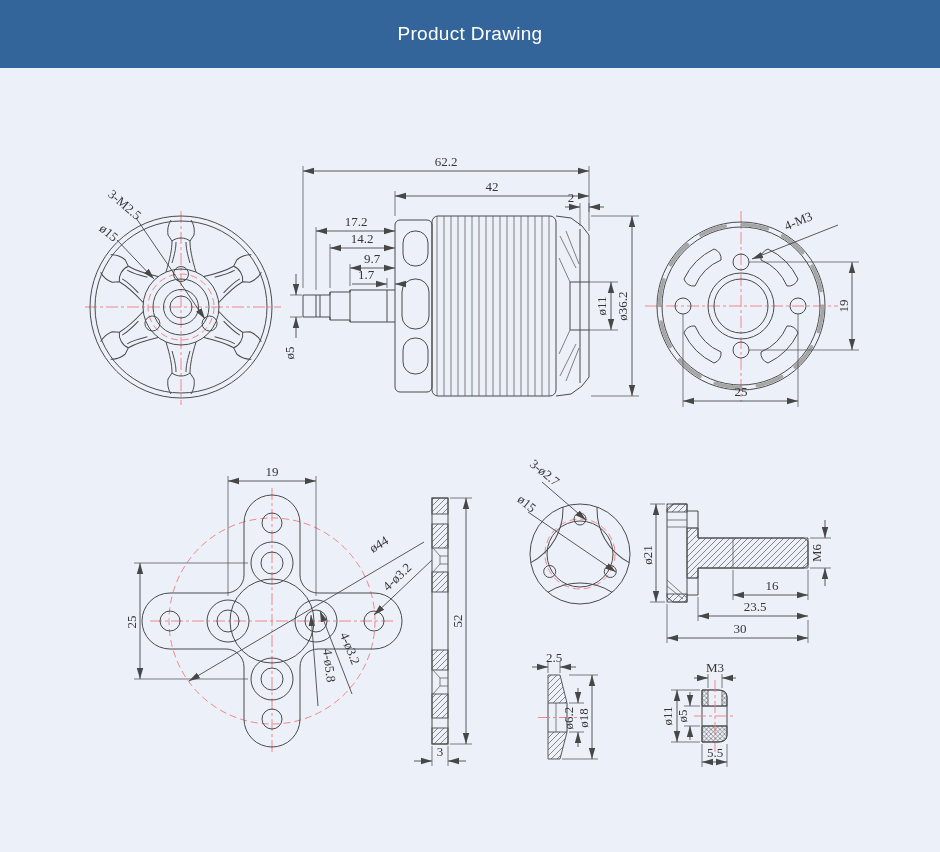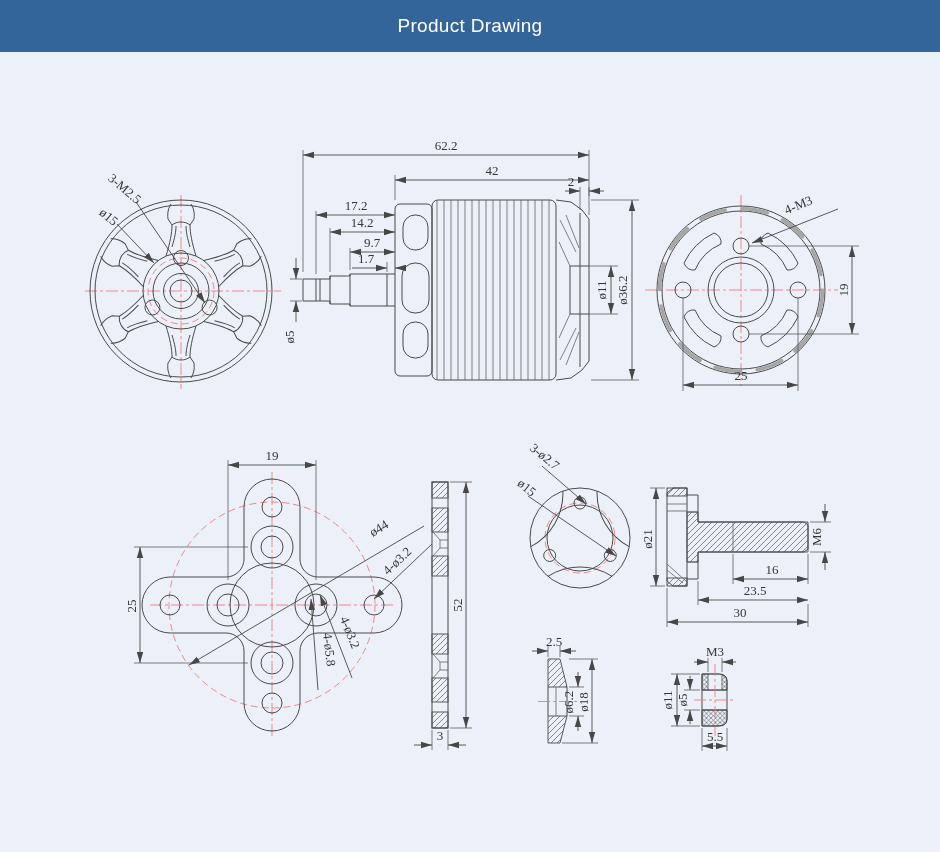--- a/index.html
+++ b/index.html
@@ -1,17 +1,17 @@
 <!DOCTYPE html>
 <html><head>
 <meta charset="utf-8">
 <style>
   html,body { margin:0; padding:0; }
   body { width:940px; height:852px; background:#ecf0f9; font-family:"Liberation Sans", sans-serif; overflow:hidden; }
-  .banner { height:52px; background:#34659a; display:flex; align-items:center; justify-content:center; }
+  .banner { height:68px; background:#34659a; display:flex; align-items:center; justify-content:center; }
   .banner-title { color:#ffffff; font-size:19px; font-weight:400; letter-spacing:.3px; }
   .canvas-wrap { width:940px; height:800px; background:#ecf0f9; }
   svg text { font-family:"Liberation Serif","DejaVu Serif",serif; }
   .ln   { fill:none; stroke:#4a4a4a; stroke-width:1; }
   .thin { fill:none; stroke:#5a5a5a; stroke-width:.75; }
   .dim  { fill:none; stroke:#474747; stroke-width:.9; }
   .ext  { fill:none; stroke:#474747; stroke-width:.7; }
   .red  { fill:none; stroke:#f07c7c; stroke-width:.9; stroke-dasharray:12 3 3 3; }
   .redc { fill:none; stroke:#f07c7c; stroke-width:.9; stroke-dasharray:7 4; }
   .hat  { fill:url(#h1); stroke:#4a4a4a; stroke-width:.9; }

